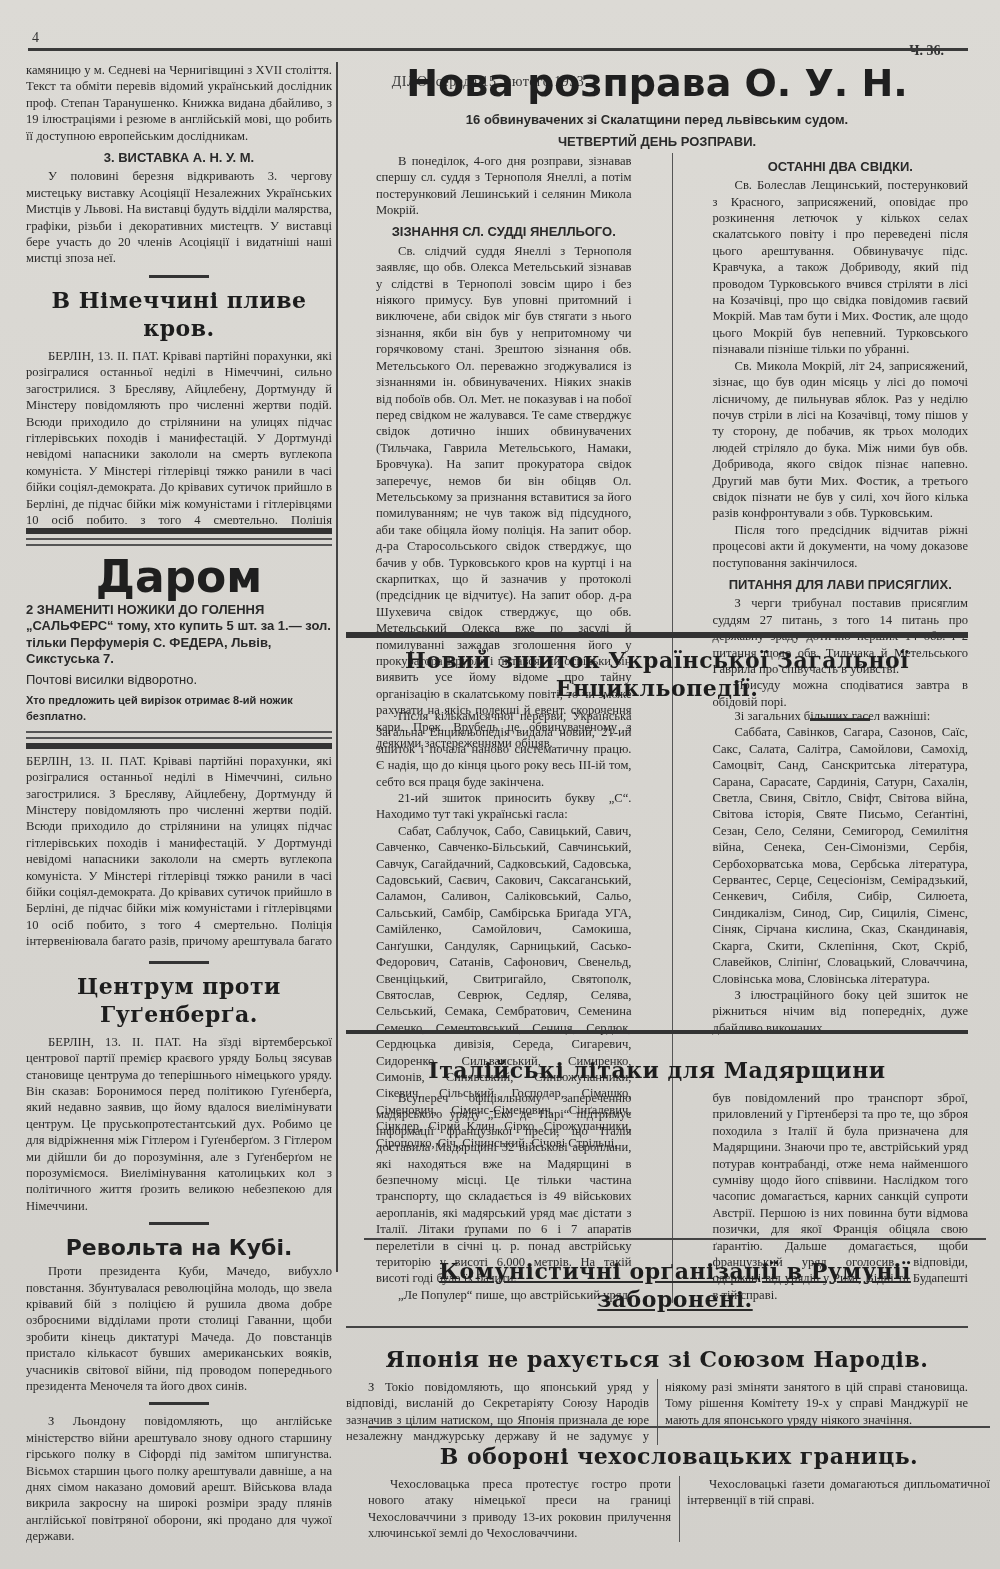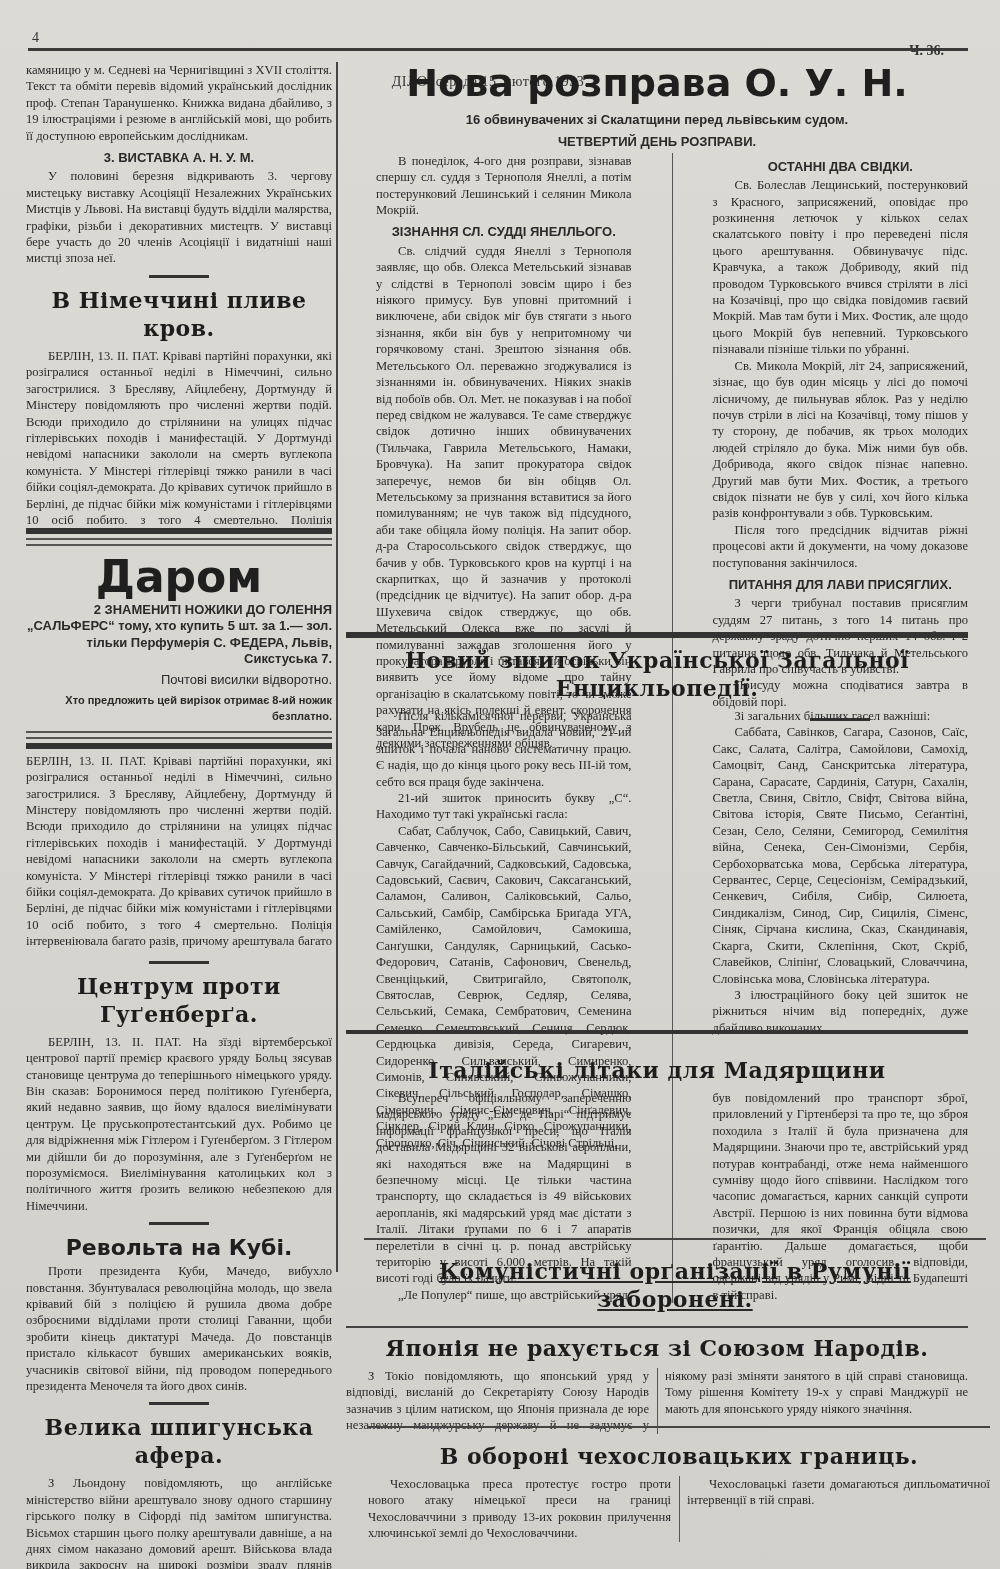--- a/index.html
+++ b/index.html
@@ -23,21 +23,21 @@
   .col p { margin: 0; text-indent: 22px; }
   .col p.noind { text-indent: 0; }
   .sub { text-align: center; font-weight: bold; margin: 6px 0 2px; font-size: 13px; font-family: "Liberation Sans", "DejaVu Sans", sans-serif; }
   .head-goth { text-align: center; font-weight: bold; font-size: 22px; line-height: 28px; letter-spacing: 0.5px;
                font-family: "DejaVu Serif", serif; color: #1d1d1d; margin: 4px 0 6px; }
   .head-big { text-align: center; font-weight: 900; font-family: "DejaVu Sans", sans-serif; color: #1f1f1f; }
   .short-rule { width: 60px; height: 3px; background: #333; margin: 8px auto; }
   .thick-rule { height: 6px; background: #333; margin: 4px 0; }
   .dash-rule { height: 4px; border-top: 2px solid #555; border-bottom: 2px solid #555; }
   .vline { position: absolute; width: 2px; background: #444; }
-  .ad-line { font-family: "Liberation Sans", "DejaVu Sans", sans-serif; font-weight: bold; text-align: right; }
+  .ad-line { font-family: "Liberation Sans", "DejaVu Sans", sans-serif; font-weight: bold; text-align: left; }
   .twocol { display: flex; gap: 10px; }
   .twocol > div { flex: 1; margin-left: 30px; }
   .twocol > .sep { flex: 0 0 1px; background: #555; }
 </style>
 </head>
 <body>
 
 <div class="page">
 
   <div class="masthead">
@@ -74,21 +74,20 @@
     <div class="short-rule"></div>
 
     <div class="head-goth">Центрум проти Гуґенберґа.</div>
     <p>БЕРЛІН, 13. II. ПАТ. На зїзді віртемберської центрової партії премієр краєвого уряду Больц зясував становище центрума до теперішнього німецького уряду. Він сказав: Боронимося перед політикою Гуґенберґа, який недавно заявив, що йому вдалося виелімінувати центрум. Це пруськопротестантський дух. Робимо це для відріжнення між Гітлером і Гуґенберґом. З Гітлером ми дійшли би до порозуміння, але з Гуґенберґом не порозуміємося. Виелімінування католицьких кол з політичного життя ґрозить великою небезпекою для Німеччини.</p>
     <div class="short-rule"></div>
 
     <div class="head-big" style="font-size:22px; line-height:30px;">Револьта на Кубі.</div>
     <p>Проти президента Куби, Мачедо, вибухло повстання. Збунтувалася революційна молодь, що звела крівавий бій з поліцією й рушила двома добре озброєними відділами проти столиці Гаванни, щоби зробити кінець диктатурі Мачеда. До повстанців пристало кількасот бувших американських вояків, учасників світової війни, під проводом попереднього президента Меночеля та його двох синів.</p>
     <div class="short-rule"></div>
 
-    <div class="head-goth">Велика шпигунська афера.</div>
     <p>З Льондону повідомляють, що англійське міністерство війни арештувало знову одного старшину гірського полку в Сіфорді під замітом шпигунства. Вісьмох старшин цього полку арештували давніше, а на днях сімом наказано домовий арешт. Військова влада викрила закросну на широкі розміри зраду плянів англійської повітряної оборони, які продано для чужої держави.</p>
 
   </div>
 
   <div class="vline" style="left:336px; top:62px; height:1210px;"></div>
 
   <div class="col" style="left:346px; top:60px; width:622px;">
     <div class="head-big" style="font-size:38px; line-height:46px;">Нова розправа О. У. Н.</div>
     <div class="sub">16 обвинувачених зі Скалатщини перед львівським судом.</div>
     <div class="sub">ЧЕТВЕРТИЙ ДЕНЬ РОЗПРАВИ.</div>
@@ -140,21 +139,21 @@
       <div>
           <p class="noind">був повідомлений про транспорт зброї, приловлений у Гіртенберзі та про те, що зброя походила з Італії й була призначена для Мадярщини. Знаючи про те, австрійський уряд потурав контрабанді, отже нема найменшого сумніву щодо його співвини. Наслідком того часопис домагається, карних санкцій супроти Австрії. Першою із них повинна бути відмова позички, для якої Франція обіцяла свою ґарантію. Дальше домагається, щоби французький уряд оголосив відповіди, одержані від урядів у Римі, Відні та Будапешті в тій справі.</p>
         </div>
     </div>
   </div>
 
   <div class="col" style="left:364px; top:1238px; width:622px; border-top:2px solid #444; padding-top:13px;text-decoration:underline;">
     <div class="head-goth">Комуністичні орґанізації в Румунії заборонені.</div>
   </div>
 
-  <div class="col" style="left:346px; top:1326px; width:622px; border-top:2px solid #444; padding-top:2px;">
+  <div class="col" style="left:346px; top:1326px; width:622px; border-top:2px solid #444; padding-top:13px;">
     <div class="head-goth">Японія не рахується зі Союзом Народів.</div>
     <p style="column-count:2; column-gap:16px; column-rule:1px solid #555;">З Токіо повідомляють, що японський уряд у відповіді, висланій до Секретаріяту Союзу Народів зазначив з цілим натиском, що Японія признала де юре незалежну манджурську державу й не задумує у ніякому разі зміняти занятого в цій справі становища. Тому рішення Комітету 19-х у справі Манджурії не мають для японського уряду ніякого значіння.</p>
   </div>
 
   <div class="col" style="left:326px; top:1426px; width:622px; border-top:2px solid #444; padding-top:10px;margin-left:42px;">
     <div class="head-goth">В обороні чехословацьких границь.</div>
     <div style="column-count:2; column-gap:16px; column-rule:1px solid #555;">
       <p>Чехословацька преса протестує гостро проти нового атаку німецької преси на границі Чехословаччини з приводу 13-их роковин прилучення хлючинської землі до Чехословаччини.</p>
       <p>Чехословацькі ґазети домагаються дипльоматичної інтервенції в тій справі.</p>
     </div>

